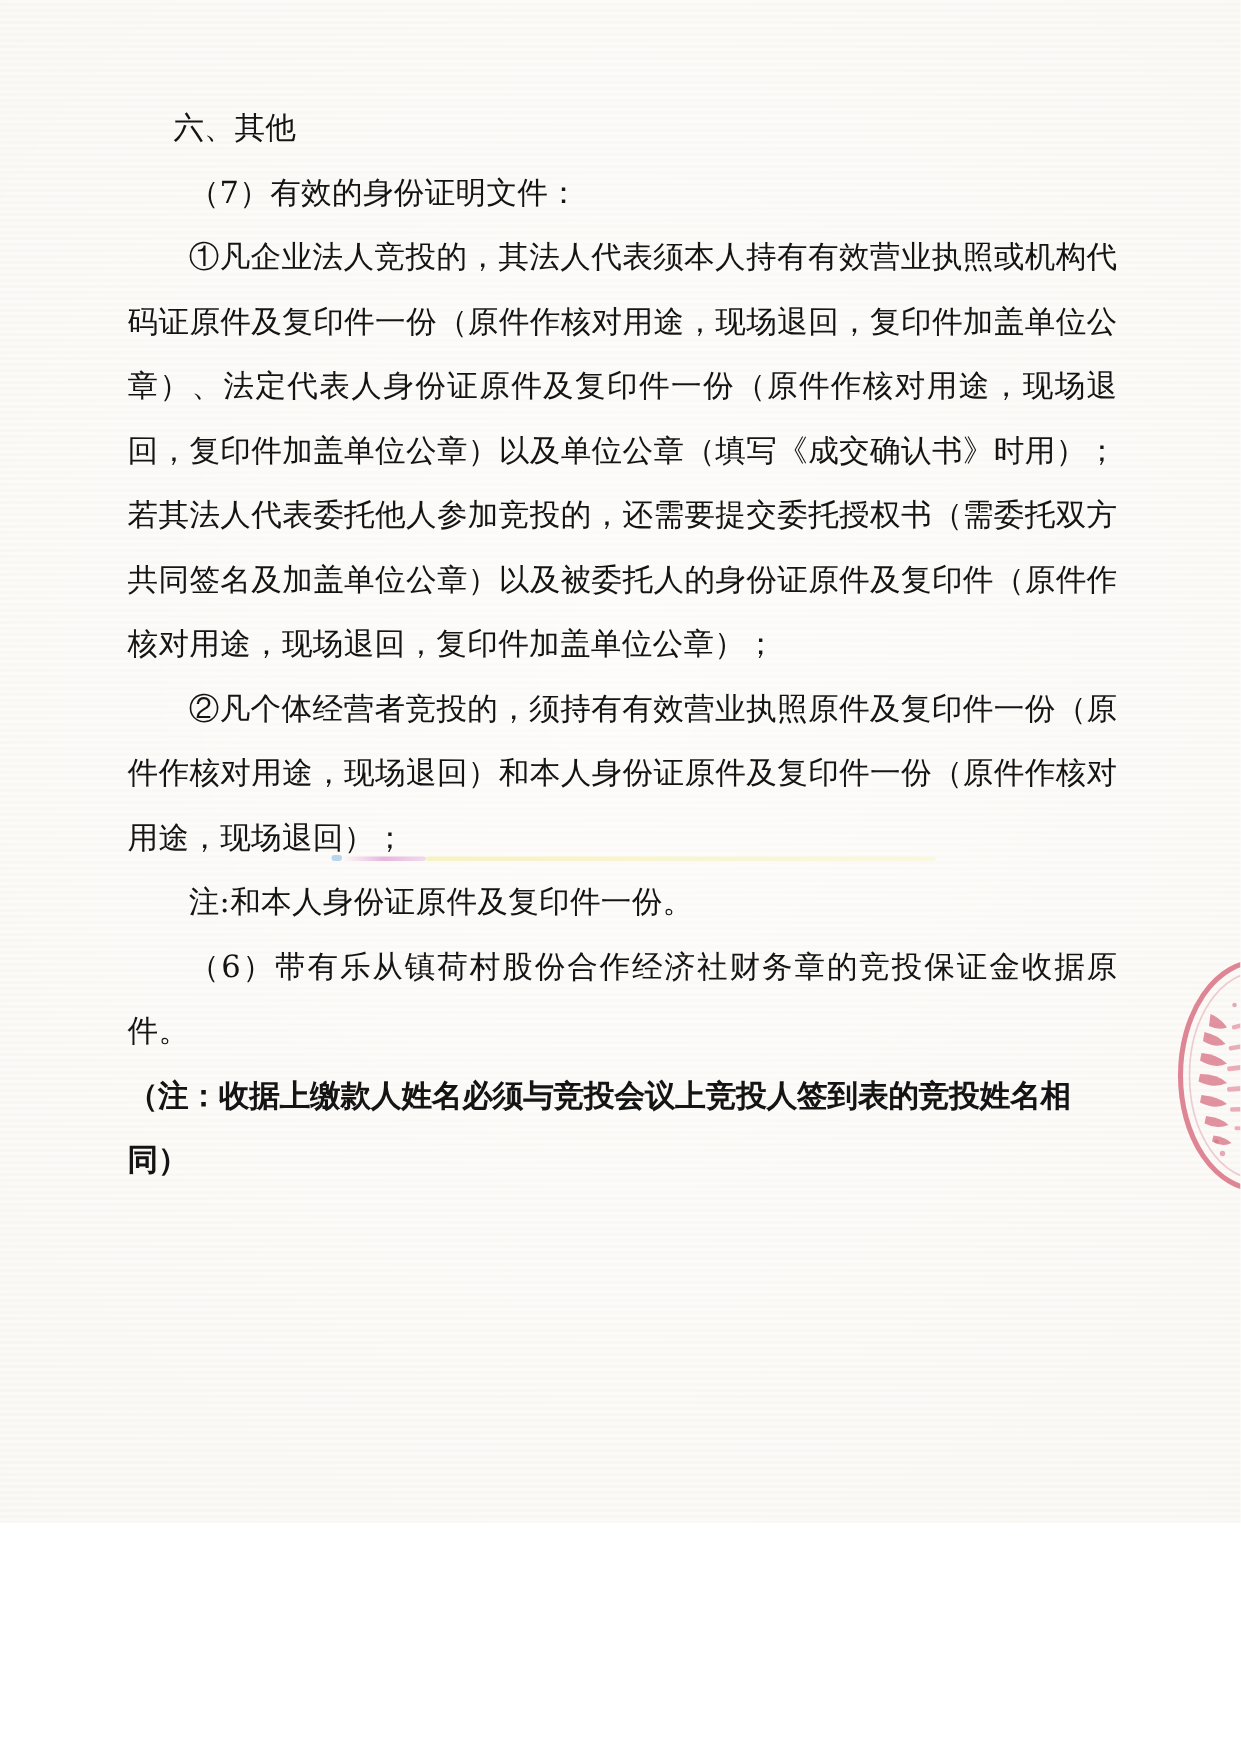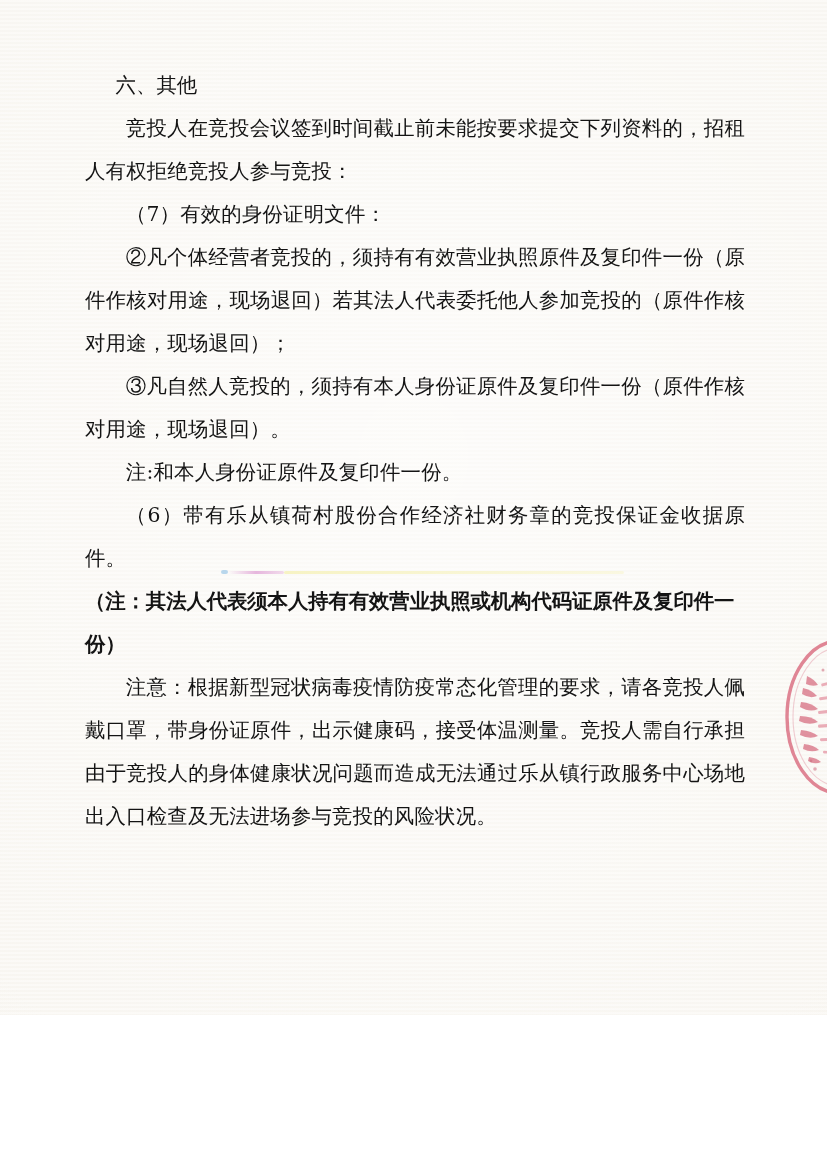--- a/index.html
+++ b/index.html
@@ -139,36 +139,34 @@
 <div id="page">
 
   <div class="artifact artifact-blue"></div>
   <div class="artifact artifact-pink"></div>
   <div class="artifact artifact-yellow"></div>
 
   <div id="content">
 
     <p class="heading">六、其他</p>
 
-    <p class="para indent-2">竞投人在竞投会议签到时间截止前未能按要求提交下列资料的，招租人有权拒绝竞投人参与竞投：</p>
 
     <p class="para indent-2">（7）有效的身份证明文件：</p>
 
-
-    <p class="para indent-2">②凡个体经营者竞投的，须持有有效营业执照原件及复印件一份（原件作核对用途，现场退回）若其法人代表委托他人参加竞投的（原件作核对用途，现场退回）；</p>
-
-    <p class="para indent-2">③凡自然人竞投的，须持有本人身份证原件及复印件一份（原件作核对用途，现场退回）。</p>
+    <p class="para indent-2">①凡企业法人竞投的，其法人代表须本人持有有效营业执照或机构代码证原件及复印件一份（原件作核对用途，现场退回，复印件加盖单位公章）、法定代表人身份证原件及复印件一份（原件作核对用途，现场退回，复印件加盖单位公章）以及单位公章（填写《成交确认书》时用）；若其法人代表委托他人参加竞投的，还需要提交委托授权书（需委托双方共同签名及加盖单位公章）以及被委托人的身份证原件及复印件（原件作核对用途，现场退回，复印件加盖单位公章）；</p>
+
+    <p class="para indent-2">②凡个体经营者竞投的，须持有有效营业执照原件及复印件一份（原件作核对用途，现场退回）和本人身份证原件及复印件一份（原件作核对用途，现场退回）；</p>
+
 
     <p class="para indent-2">注:和本人身份证原件及复印件一份。</p>
 
     <p class="para indent-2">（6）带有乐从镇荷村股份合作经济社财务章的竞投保证金收据原件。</p>
 
-    <p class="para bold-note">（注：其法人代表须本人持有有效营业执照或机构代码证原件及复印件一份）</p>
-
-    <p class="para indent-2">注意：根据新型冠状病毒疫情防疫常态化管理的要求，请各竞投人佩戴口罩，带身份证原件，出示健康码，接受体温测量。竞投人需自行承担由于竞投人的身体健康状况问题而造成无法通过乐从镇行政服务中心场地出入口检查及无法进场参与竞投的风险状况。</p>
+    <p class="para bold-note">（注：收据上缴款人姓名必须与竞投会议上竞投人签到表的竞投姓名相同）</p>
+
 
   </div>
 
   <div id="seal">
     <svg width="120" height="162" viewBox="0 0 120 162" xmlns="http://www.w3.org/2000/svg">
       <g opacity="0.82">
         <ellipse cx="76" cy="81" rx="52" ry="76" fill="none" stroke="#d4536b" stroke-width="3.4" opacity="0.85"></ellipse>
         <ellipse cx="76" cy="81" rx="46" ry="69" fill="none" stroke="#e08a9c" stroke-width="1.1" opacity="0.5"></ellipse>
         <g fill="#cf5068" opacity="0.75">
           <path d="M44 40 q7 3 11 9 q-6 2 -12 -1 z"></path>

